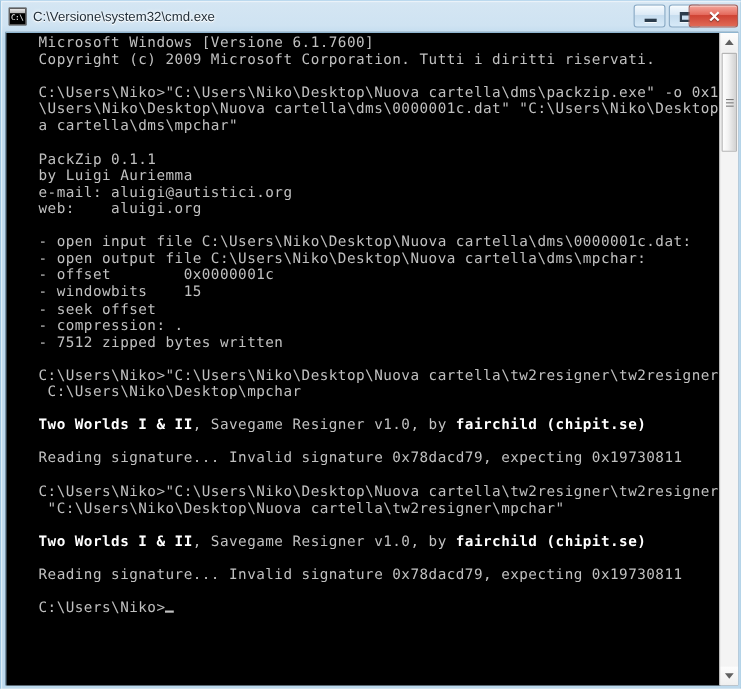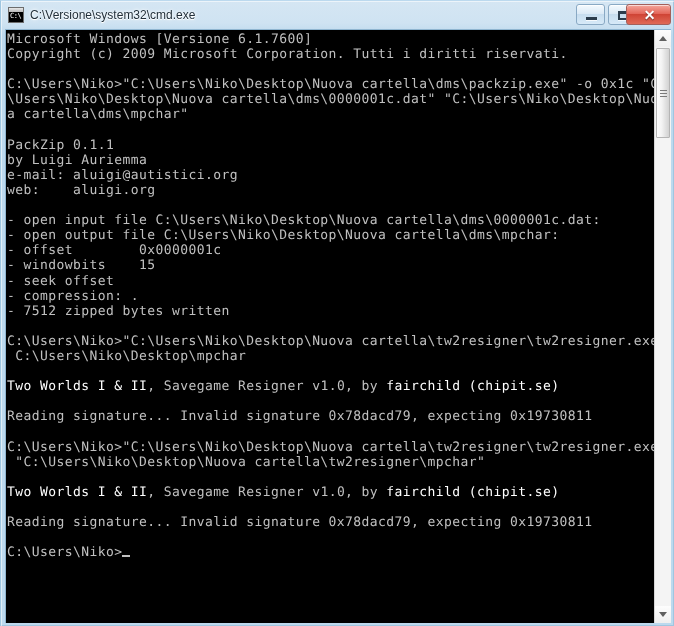--- a/index.html
+++ b/index.html
@@ -167,23 +167,24 @@
     width: 564px;
     color: #c0c0c0;
     font-family: "DejaVu Sans Mono", "Liberation Mono", monospace;
     font-size: 13px;
     line-height: 15.1px;
     letter-spacing: 0.42px;
     white-space: pre;
     -webkit-font-smoothing: none;
     font-smooth: never;
     text-rendering: geometricPrecision;
+    padding-left: 28px;
   }
   .console-text .ln { display: block; height: 15.1px; }
-  .bright { color: #ffffff; font-weight: normal; }
+  .bright { color: #ffffff; font-weight: bold; }
   .dim { color: #c0c0c0; }
   .cursor {
     display: inline-block;
     width: 8px;
     height: 2px;
     background: #c0c0c0;
     vertical-align: -1px;
     margin-left: 0px;
   }
 

